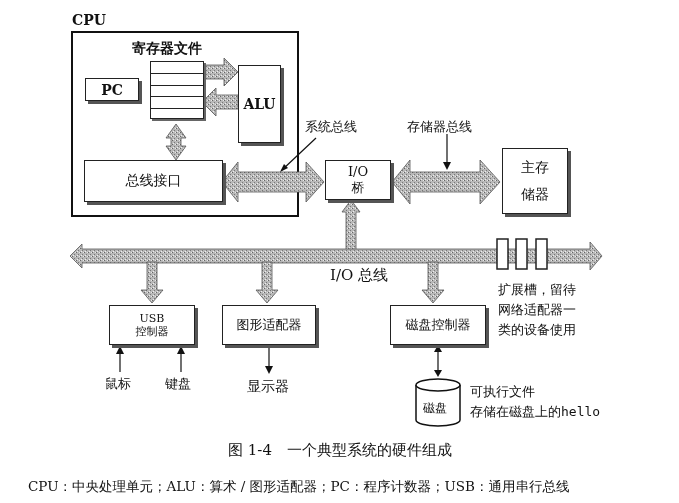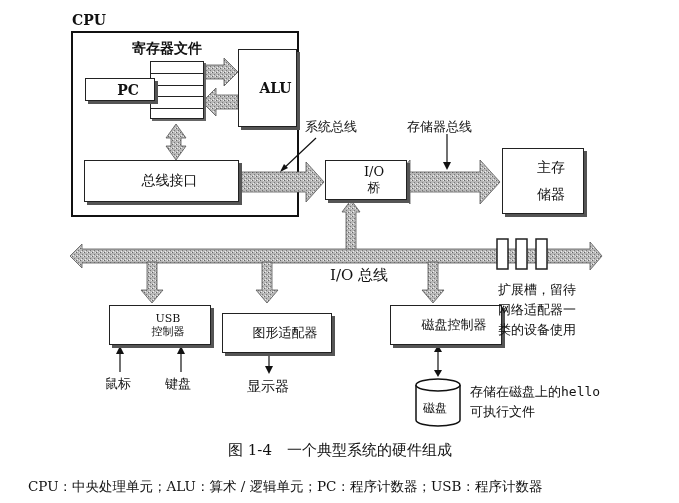--- a/index.html
+++ b/index.html
@@ -1,19 +1,19 @@
 <!DOCTYPE html>
 <html><head>
 <meta charset="utf-8">
 <style>
   html,body{margin:0;padding:0;background:#fff;}
   body{width:679px;height:503px;position:relative;overflow:hidden;font-family:"DejaVu Serif","Liberation Serif",serif;color:#111;}
   svg{position:absolute;left:0;top:0;}
   .lbl{position:absolute;font-size:14px;white-space:nowrap;line-height:1.2;}
-  .box{position:absolute;background:#fff;border:1.5px solid #222;box-shadow:3px 3px 0 #555;padding-left:16px;}
+  .box{position:absolute;background:#fff;border:1.5px solid #222;box-shadow:3px 3px 0 #555;}
   .ctr{display:flex;align-items:center;justify-content:center;text-align:center;flex-direction:column;}
   .mono{font-family:"DejaVu Sans Mono","Liberation Mono",monospace;}
 </style>
 </head>
 <body>
 
 <svg width="679" height="503">
   <defs>
     <pattern id="grain" width="4" height="4" patternUnits="userSpaceOnUse">
       <rect width="4" height="4" fill="#b8b8b8"></rect>
@@ -75,21 +75,21 @@
 <div style="position:absolute;left:150px;top:61px;width:52px;height:56px;border:1.5px solid #222;background:#fff;box-shadow:2px 2px 0 #666;">
   <div style="height:11px;border-bottom:1px solid #222"></div>
   <div style="height:11px;border-bottom:1px solid #222"></div>
   <div style="height:10px;border-bottom:1px solid #222"></div>
   <div style="height:11px;border-bottom:1px solid #222"></div>
 </div>
 
 <div class="box ctr" style="left:85px;top:78px;width:52px;height:21px;font-weight:bold;font-size:14px;">
     <span>PC</span>
   </div>
-<div class="box ctr" style="left:238px;top:49px;width:41px;height:76px;font-weight:bold;font-size:14px;text-align:right;">
+<div class="box ctr" style="left:238px;top:65px;width:41px;height:76px;font-weight:bold;font-size:14px;text-align:right;">
     <span>ALU</span>
   </div>
 <div class="box ctr" style="left:84px;top:160px;width:137px;height:40px;font-size:14px;">
     <span>总线接口</span>
   </div>
 
 <div class="lbl" style="left:305px;top:119px;font-size:13px;">系统总线</div>
 <div class="lbl" style="left:407px;top:119px;font-size:13px;">存储器总线</div>
 
 <div class="box ctr" style="left:325px;top:160px;width:64px;height:38px;font-size:13px;line-height:1.2;">
@@ -100,38 +100,38 @@
   <span>主存</span>
   <span>储器</span>
 </div>
 
 <div class="lbl" style="left:330px;top:266px;font-size:15px;">I/O 总线</div>
 
 <div class="box ctr" style="left:109px;top:305px;width:84px;height:38px;font-size:11px;line-height:1.2;">
   <span>USB</span>
   <span>控制器</span>
 </div>
-<div class="box ctr" style="left:222px;top:305px;width:92px;height:38px;font-size:13px;margin-top:8px;">
+<div class="box ctr" style="left:222px;top:305px;width:92px;height:38px;font-size:13px;">
     <span>图形适配器</span>
   </div>
 <div class="box ctr" style="left:390px;top:305px;width:94px;height:38px;font-size:13px;">
     <span>磁盘控制器</span>
   </div>
 
 <div class="lbl" style="left:105px;top:376px;font-size:13px;">鼠标</div>
 <div class="lbl" style="left:165px;top:376px;font-size:13px;">键盘</div>
 <div class="lbl" style="left:247px;top:378px;font-size:14px;">显示器</div>
 
 <div class="lbl" style="left:423px;top:401px;font-size:12px;">磁盘</div>
 
 <div style="position:absolute;left:498px;top:280px;font-size:13px;line-height:1.55;">
   <div>扩展槽，留待</div>
   <div>网络适配器一</div>
   <div>类的设备使用</div>
 </div>
 
 <div style="position:absolute;left:470px;top:382px;font-size:13px;line-height:1.5;">
+  <div>可执行文件</div>
   <div><span>存储在磁盘上的</span><span class="mono">hello</span></div>
-  <div>可执行文件</div>
 </div>
 
 <div class="lbl" style="left:228px;top:441px;font-size:15px;">图 1-4　一个典型系统的硬件组成</div>
-<div class="lbl" style="left:28px;top:478px;font-size:13.5px;">CPU：中央处理单元；ALU：算术 / 逻辑单元；PC：程序计数器；USB：程序计数器</div>
+<div class="lbl" style="left:28px;top:478px;font-size:13.5px;">CPU：中央处理单元；ALU：算术 / 图形适配器；PC：程序计数器；USB：通用串行总线</div>
 
 </body></html>

